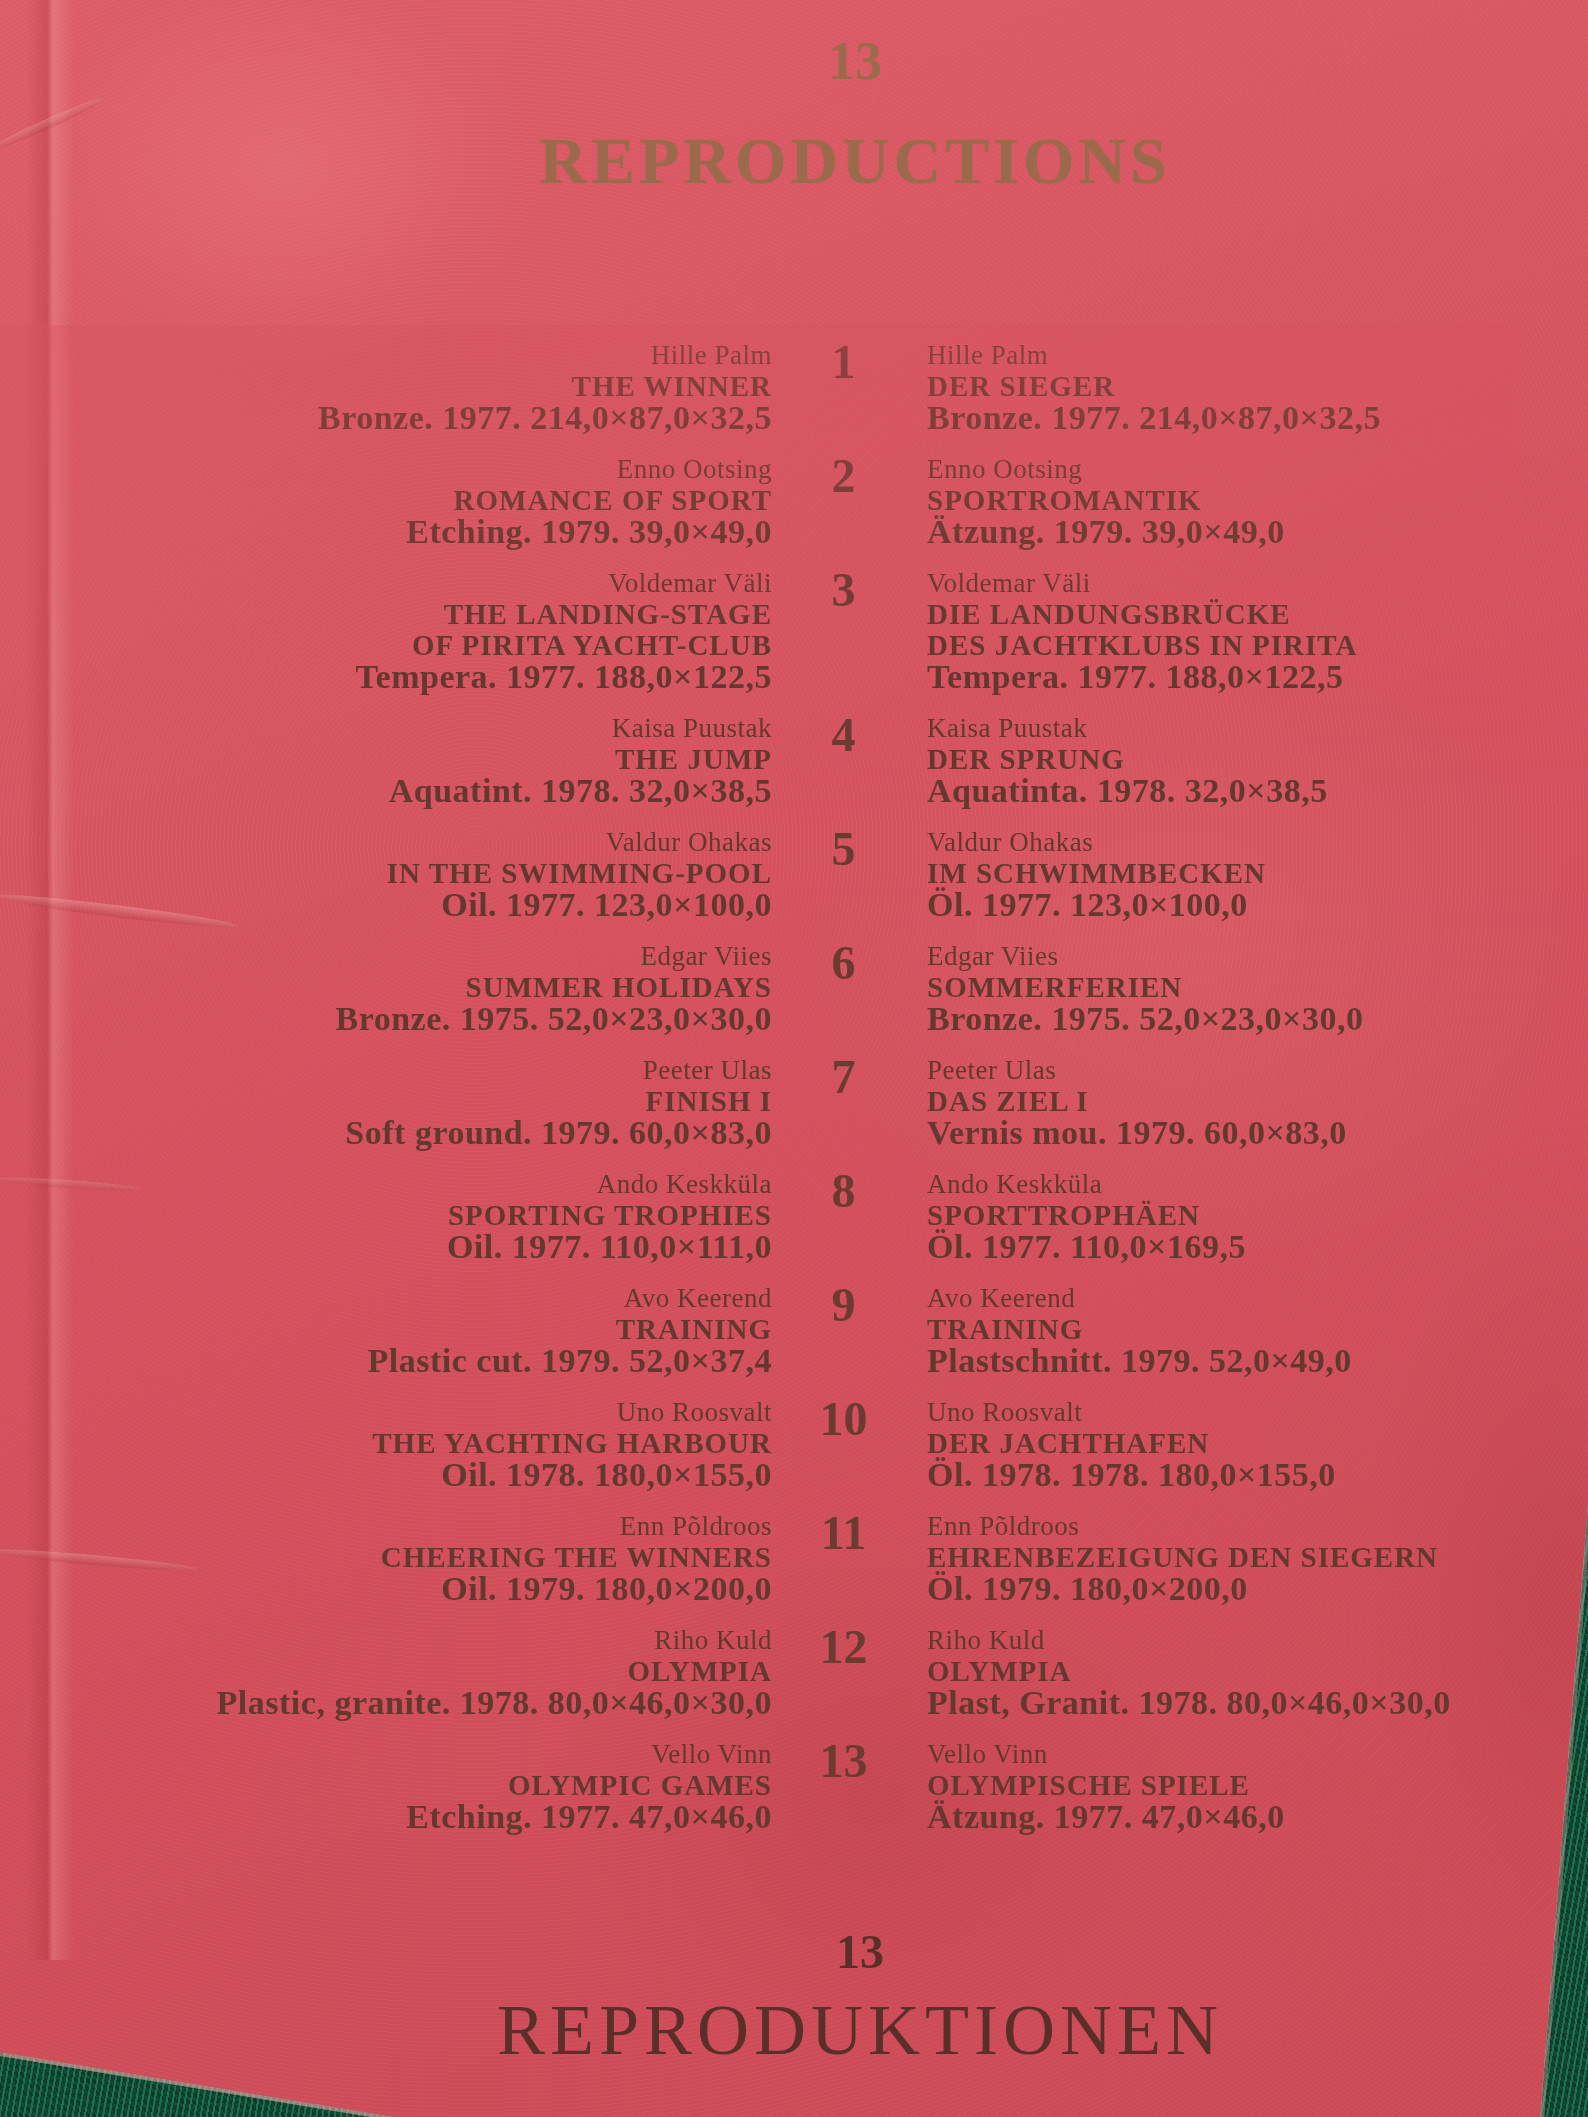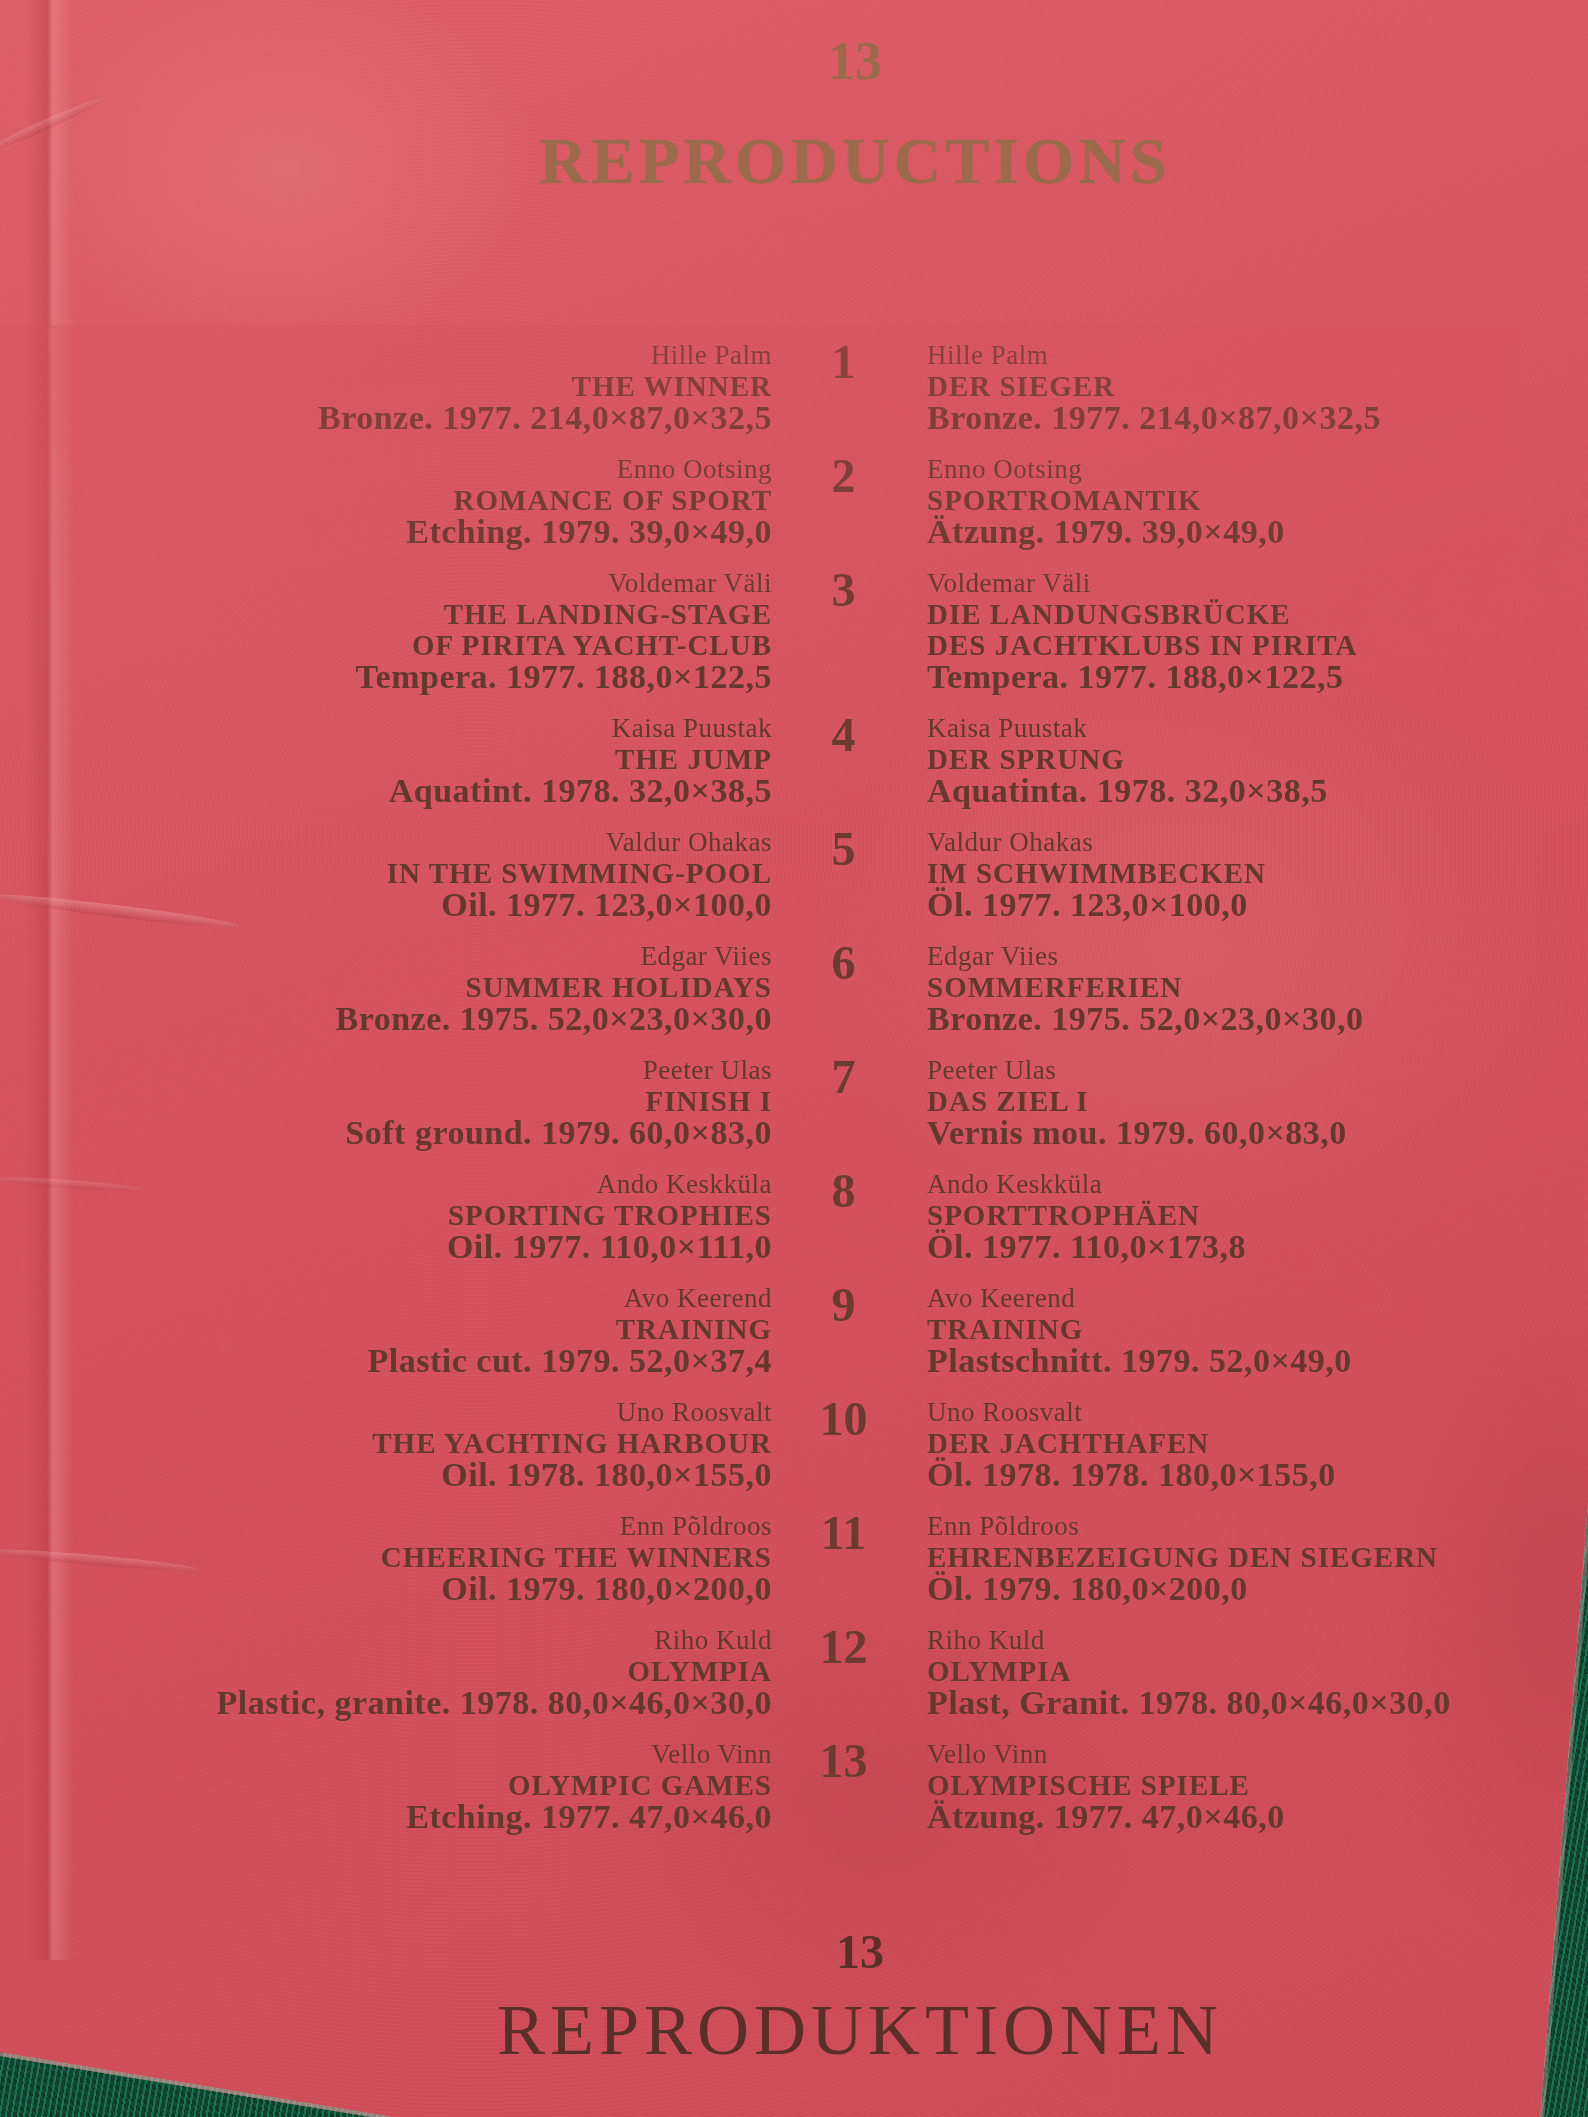--- a/index.html
+++ b/index.html
@@ -183,21 +183,21 @@
   <div class="entry">
     <div class="col-en">
       <div class="artist">Ando Keskküla</div>
       <div class="work-title">SPORTING TROPHIES</div>
       <div class="details">Oil. 1977. 110,0×111,0</div>
     </div>
     <div class="col-num">8</div>
     <div class="col-de">
       <div class="artist">Ando Keskküla</div>
       <div class="work-title">SPORTTROPHÄEN</div>
-      <div class="details">Öl. 1977. 110,0×173,8</div>
+      <div class="details">Öl. 1977. 110,0×169,5</div>
     </div>
   </div>
 
   <div class="entry">
     <div class="col-en">
       <div class="artist">Avo Keerend</div>
       <div class="work-title">TRAINING</div>
       <div class="details">Plastic cut. 1979. 52,0×37,4</div>
     </div>
     <div class="col-num">9</div>

